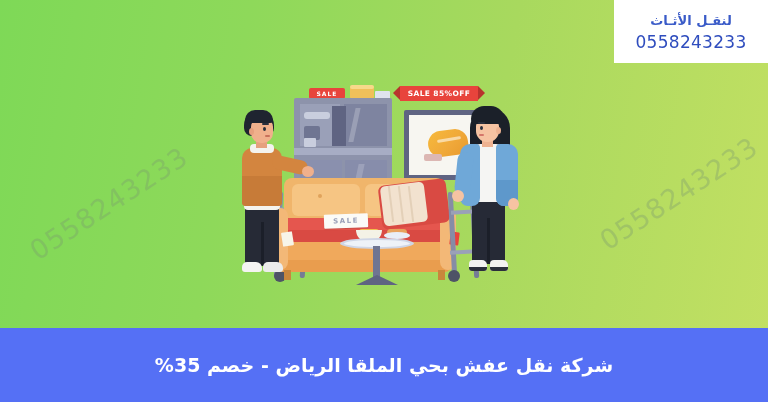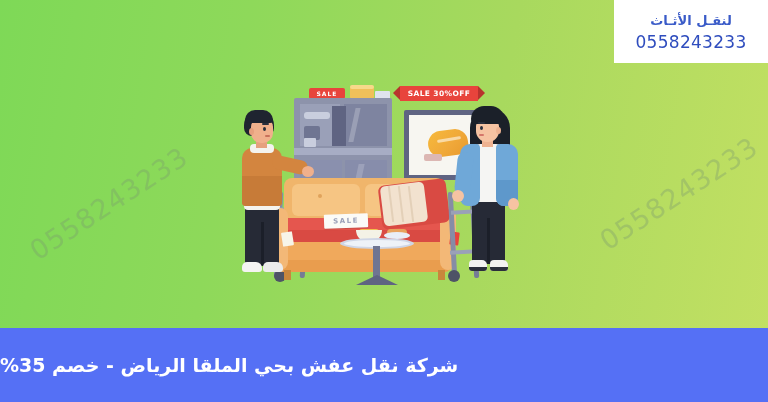--- a/index.html
+++ b/index.html
@@ -80,21 +80,21 @@
   
   #bottom-banner {
     position: absolute;
     left: 0;
     bottom: 0;
     width: 768px;
     height: 74px;
     background: #5570f5;
     display: flex;
     align-items: center;
-    justify-content: flex-end;
+    justify-content: center;
     direction: rtl;
   }
   #bottom-banner-text {
     color: #ffffff;
     font-family: "DejaVu Sans", sans-serif;
     font-size: 19px;
     font-weight: bold;
     letter-spacing: 0px;
     white-space: nowrap;
   }
@@ -282,21 +282,21 @@
     <div class="cab-shelf-item-b"></div>
     <div class="cab-shelf-item-c"></div>
     <div class="cab-door-panel"></div>
     <div class="cab-mid-bar"></div>
     <div class="cab-lower-l"></div>
     <div class="cab-lower-r"></div>
     <div class="cab-glare-a"></div>
     <div class="cab-glare-b"></div>
 
     <div class="ribbon">
-      <span>SALE 30%OFF</span>
+      <span>SALE 85%OFF</span>
     </div>
 
     <div class="frame-outer"></div>
     <div class="frame-inner"></div>
     <div class="frame-art"></div>
     <div class="frame-art-line"></div>
     <div class="frame-tag"></div>
 
     <div class="sofa-back"></div>
     <div class="sofa-cush-l"></div>

